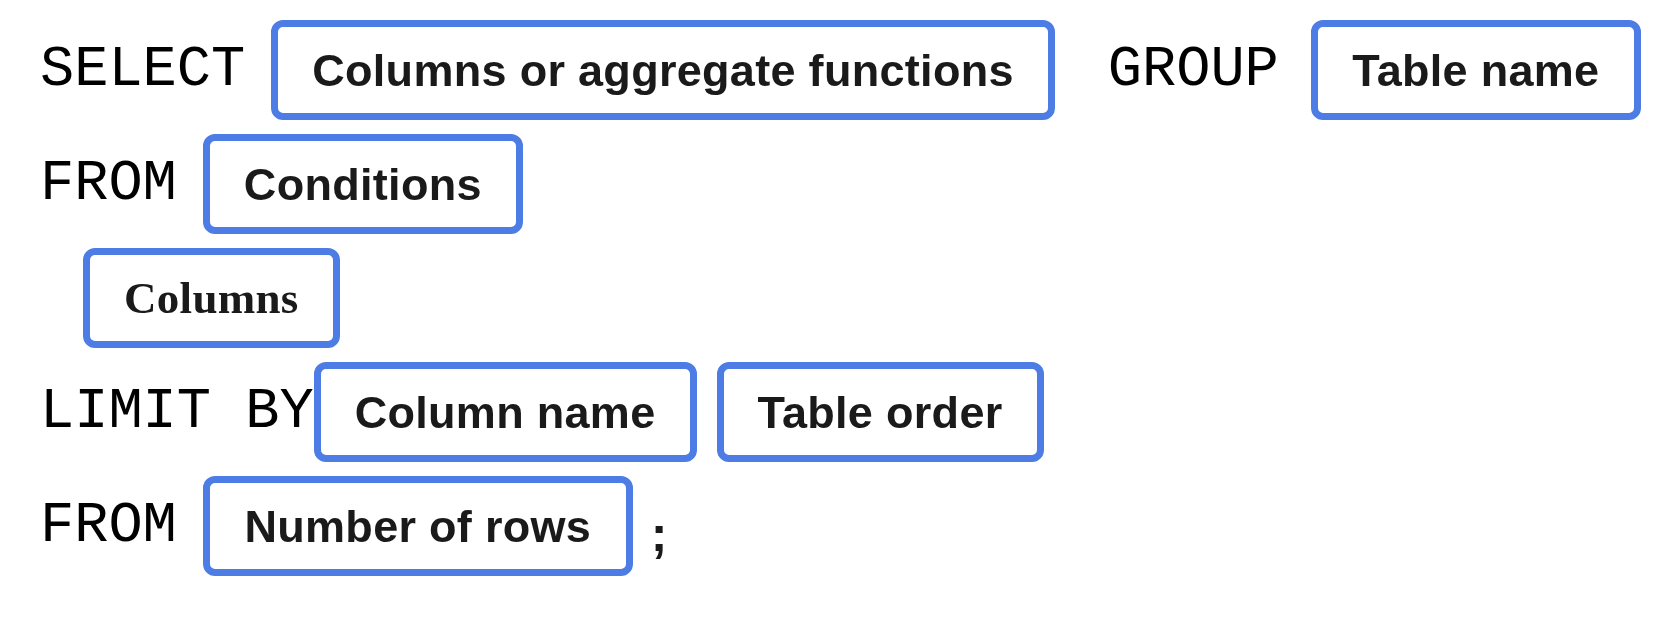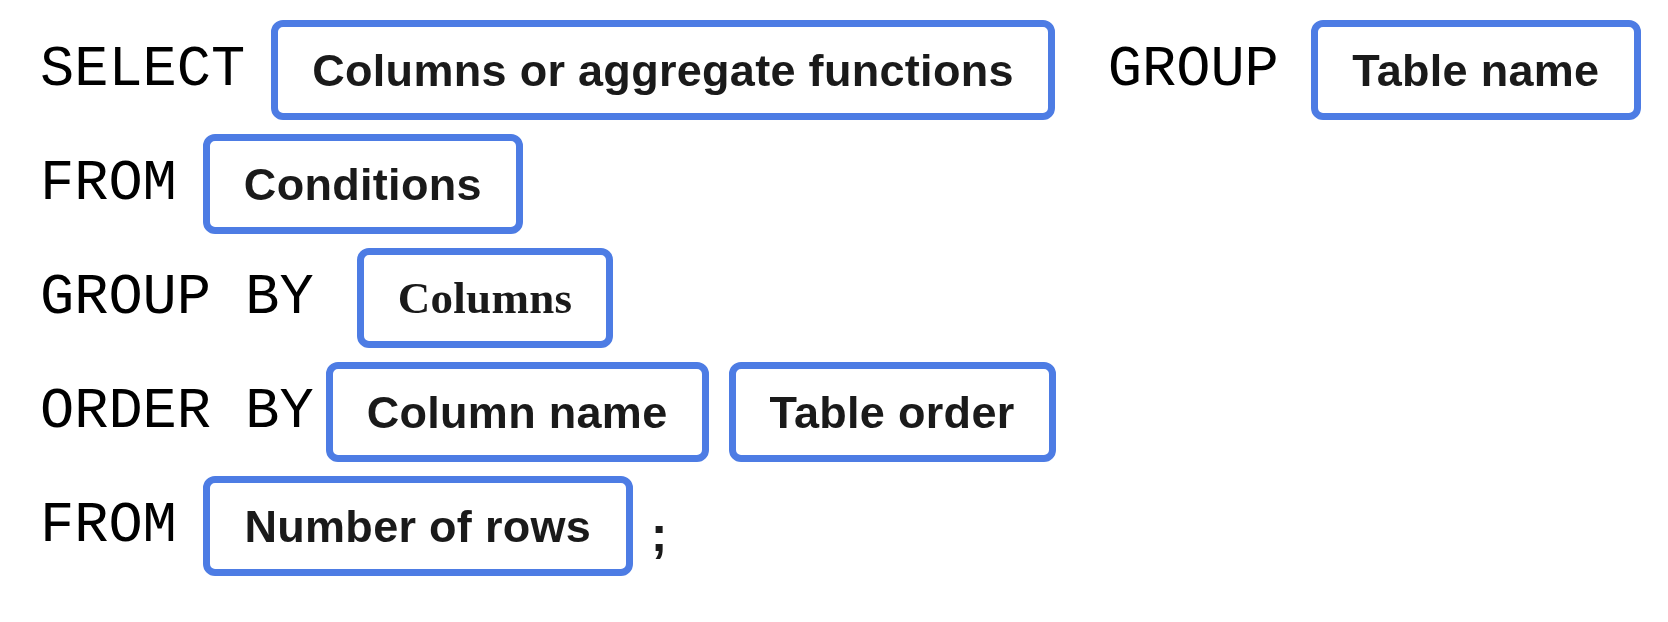--- a/index.html
+++ b/index.html
@@ -49,21 +49,21 @@
     font-weight: 600;
     color: var(--pill-text, #1a1a1a);
     letter-spacing: 0.3px;
     line-height: 1;
   }
   
   .w-agg      { min-width: 772px; margin-left: 26px; }
   .w-table    { min-width: 330px; margin-left: 32px; }
   .w-cond     { min-width: 305px; margin-left: 26px; }
   .w-cols     { min-width: 238px; margin-left: 43px; font-family: Liberation Serif, serif; }
-  .w-colname  { min-width: 380px; margin-left: 12px; }
+  .w-colname  { min-width: 380px; }
   .w-sort     { min-width: 290px; margin-left: 20px; }
   .w-numrows  { min-width: 430px; margin-left: 26px; }
   .kw-from    { margin-left: 53px; }
   .semicolon {
     margin-left: 18px;
     font-size: 50px;
     font-weight: 700;
     color: var(--pill-text, #1a1a1a);
     transform: translateY(8px);
     line-height: 1;
@@ -80,26 +80,25 @@
     <span class="kw kw-from">GROUP</span>
     <span class="pill w-table">Table name</span>
   </div>
 
   <div class="row">
     <span class="kw">FROM</span>
     <span class="pill w-cond">Conditions</span>
   </div>
 
   <div class="row">
-    <span class="kw">GROUP BY</span>
     <span class="pill w-cols">Columns</span>
   </div>
 
   <div class="row">
-    <span class="kw">ORDER BY</span>
+    <span class="kw">LIMIT BY</span>
     <span class="pill w-colname">Column name</span>
     <span class="pill w-sort">Table order</span>
   </div>
 
   <div class="row">
     <span class="kw">FROM</span>
     <span class="pill w-numrows">Number of rows</span>
     <span class="semicolon">;</span>
   </div>
 

